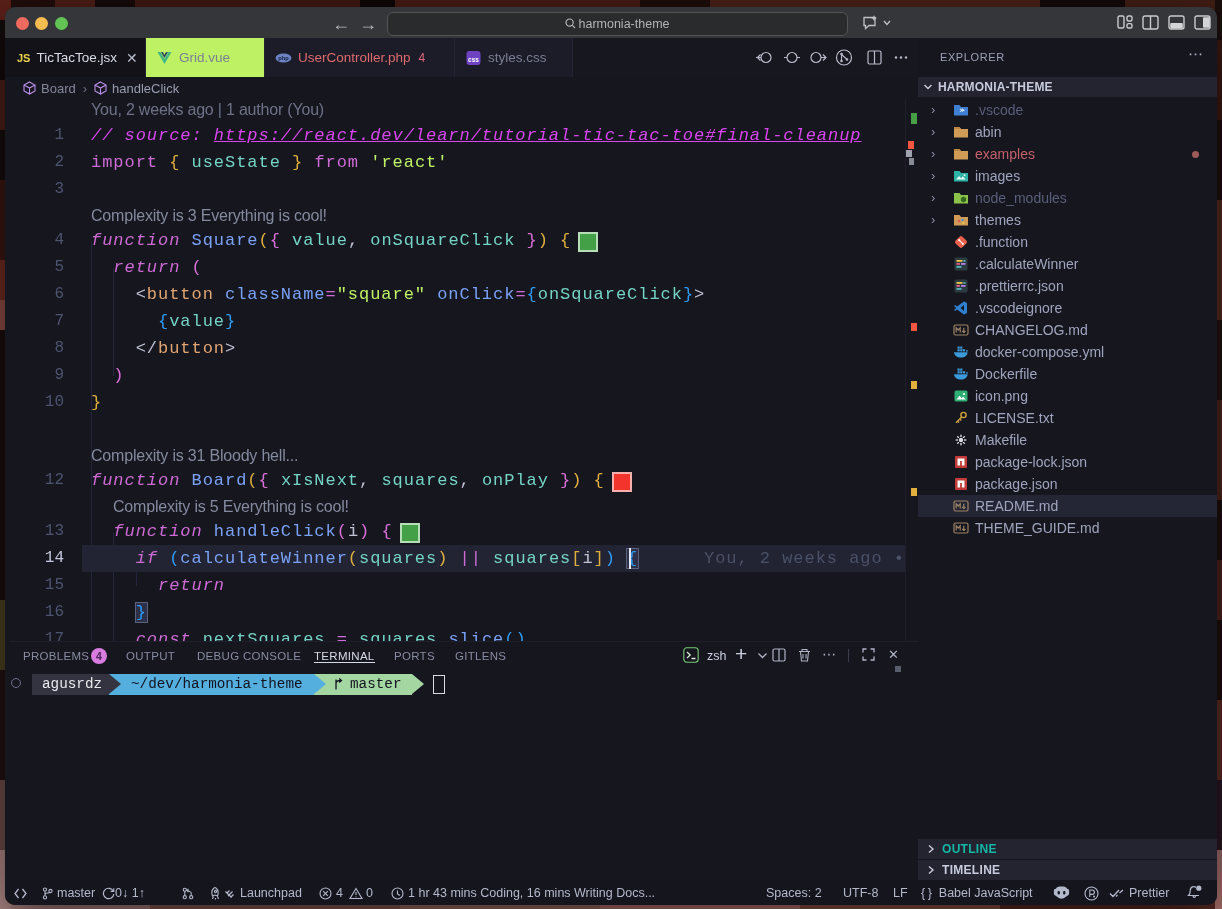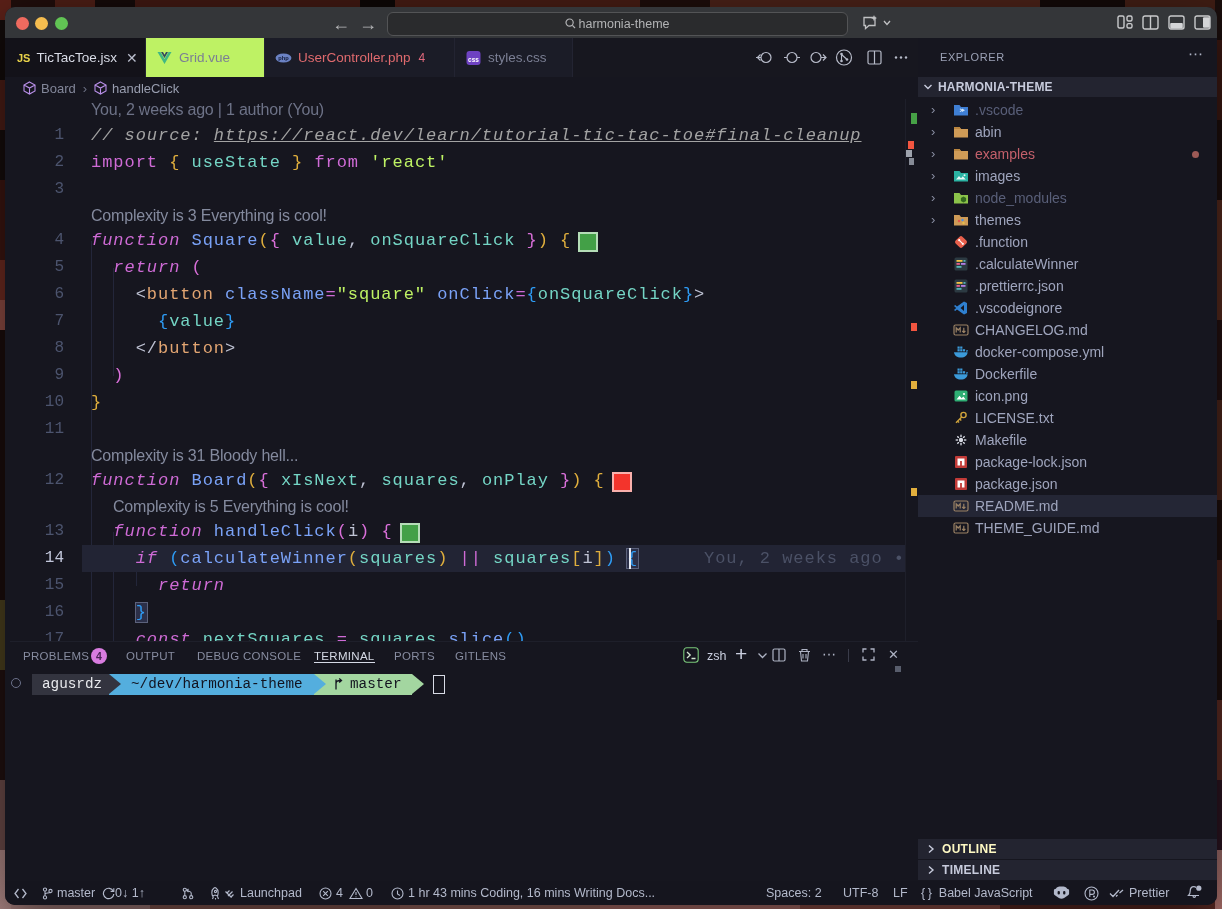--- a/index.html
+++ b/index.html
@@ -52,21 +52,21 @@
   .mK{color:#cf6bd6;font-style:italic;}
   .mKi{color:#cf6bd6;}
   .mB{color:#7aa2f7;}
   .mT{color:#74d5c5;}
   .mS{color:#bef264;}
   .mY{color:#dfae3d;}
   .mM{color:#d96fd9;}
   .mBl{color:#2e9cf5;}
   .mW{color:#bfc3d4;}
   .mO{color:#e2a572;}
-  .mC{color:#a3a3a3;font-style:italic;}
+  .mC{color:#d946ef;font-style:italic;}
   .sq{position:absolute;width:16px;height:16px;top:5px;border:2px solid rgba(255,255,255,.6);}
   .guide{position:absolute;top:0;bottom:0;width:1px;background:#23263a;}
   .sect{height:20px;background:#232430;display:flex;align-items:center;
     font-size:12px;font-weight:bold;color:#c7cbdc;letter-spacing:.2px;}
   .item{position:absolute;left:0;width:100%;height:22px;}
   .item .fic{position:absolute;left:35px;top:3px;width:16px;height:16px;}
   .item .lbl{position:absolute;left:57px;top:0;line-height:22px;font-size:14px;color:#9fa5bd;}
   .item .dim{color:#595f79;}
   .chev{position:absolute;left:13px;top:0;line-height:22px;color:#8a8fa3;font-size:13px;}
   
@@ -190,21 +190,20 @@
     <div class="row" style="top:103px;">
           <span class="ct lens">Complexity is 3 Everything is cool!</span>
         </div>
     <div class="row code" style="top:128px;"><span class="ln">4</span><span class="ct"><span class="mK">function</span> <span class="mB">Square</span><span class="mY">(</span><span class="mM">{</span> <span class="mT">value</span><span class="mW">,</span> <span class="mT">onSquareClick</span> <span class="mM">}</span><span class="mY">)</span> <span class="mY">{</span></span><span class="sq" style="left:568px;background:#43a047;border-color:#b5ddb7;"></span></div>
     <div class="row code" style="top:155px;"><span class="ln">5</span><span class="ct">  <span class="mK">return</span> <span class="mM">(</span></span></div>
     <div class="row code" style="top:182px;"><span class="ln">6</span><span class="ct">    <span class="mW">&lt;</span><span class="mO">button</span> <span class="mB">className</span><span class="mKi">=</span><span class="mS">"square"</span> <span class="mB">onClick</span><span class="mKi">=</span><span class="mBl">{</span><span class="mT">onSquareClick</span><span class="mBl">}</span><span class="mW">&gt;</span></span></div>
     <div class="row code" style="top:209px;"><span class="ln">7</span><span class="ct">      <span class="mBl">{</span><span class="mT">value</span><span class="mBl">}</span></span></div>
     <div class="row code" style="top:236px;"><span class="ln">8</span><span class="ct">    <span class="mW">&lt;/</span><span class="mO">button</span><span class="mW">&gt;</span></span></div>
     <div class="row code" style="top:263px;"><span class="ln">9</span><span class="ct">  <span class="mM">)</span></span></div>
     <div class="row code" style="top:290px;"><span class="ln">10</span><span class="ct"><span class="mY">}</span></span></div>
-    <div class="row code" style="top:317px;"><span class="ln">11</span></div>
     <div class="row" style="top:343px;">
           <span class="ct lens">Complexity is 31 Bloody hell...</span>
         </div>
     <div class="row code" style="top:368px;"><span class="ln">12</span><span class="ct"><span class="mK">function</span> <span class="mB">Board</span><span class="mY">(</span><span class="mM">{</span> <span class="mT">xIsNext</span><span class="mW">,</span> <span class="mT">squares</span><span class="mW">,</span> <span class="mT">onPlay</span> <span class="mM">}</span><span class="mY">)</span> <span class="mY">{</span></span><span class="sq" style="left:602px;background:#f3342c;border-color:#f9b0ac;"></span></div>
     <div class="row" style="top:394px;">
           <span class="ct lens" style="left:103px;">Complexity is 5 Everything is cool!</span>
         </div>
     <div class="row code" style="top:419px;"><span class="ln">13</span><span class="ct">  <span class="mK">function</span> <span class="mB">handleClick</span><span class="mM">(</span><span class="mW">i</span><span class="mM">)</span> <span class="mM">{</span></span><span class="sq" style="left:390px;background:#43a047;border-color:#b5ddb7;"></span></div>
     <div class="row code" style="top:446px;"><span class="ln" style="color:#c2c7db;">14</span><span class="ct">    <span class="mK">if</span> <span class="mBl">(</span><span class="mB">calculateWinner</span><span class="mY">(</span><span class="mT">squares</span><span class="mY">)</span> <span class="mKi">||</span> <span class="mT">squares</span><span class="mY">[</span><span class="mW">i</span><span class="mY">]</span><span class="mBl">)</span> <span class="mBl" style="box-shadow:0 0 0 1px #5c627c;background:#2c3049;">{</span></span><span style="position:absolute;left:618.5px;top:3px;width:2px;height:21px;background:#e6e9f2;"></span><span class="ct" style="left:694px;color:#4b5166;">You, 2 weeks ago •</span></div>
     <div class="row code" style="top:473px;"><span class="ln">15</span><span class="ct">      <span class="mK">return</span></span></div>
@@ -448,21 +447,21 @@
             <span class="lbl">README.md</span>
           </div>
       <div class="item" style="top:418px;">
             <svg class="fic" viewBox="0 0 16 16">
               <rect x="1" y="3" width="14" height="10" rx="1.5" fill="none" stroke="#9b8265" stroke-width="1.2"></rect>
               <path d="M3.2 10.5 V5.8 L5.2 8 L7.2 5.8 V10.5 M10.8 5.8 V10.5 M10.8 10.5 L9.2 8.8 M10.8 10.5 L12.4 8.8" stroke="#9b8265" stroke-width="1.2" fill="none"></path>
             </svg>
             <span class="lbl">THEME_GUIDE.md</span>
           </div>
     </div>
-    <div style="position:absolute;left:0;top:800px;width:100%;height:21px;background:#232430;border-top:1px solid #16161f;box-sizing:border-box;display:flex;align-items:center;font-size:12px;font-weight:bold;color:#fef9c3;letter-spacing:.3px;">
+    <div style="position:absolute;left:0;top:800px;width:100%;height:21px;background:#232430;border-top:1px solid #16161f;box-sizing:border-box;display:flex;align-items:center;font-size:12px;font-weight:bold;color:#14b8a6;letter-spacing:.3px;">
       <svg style="margin:0 7px 0 9px;" width="8" height="10" viewBox="0 0 8 10" fill="none" stroke="#c7cbdc" stroke-width="1.4">
             <path d="M2 1.5 L6 5 L2 8.5"></path>
           </svg>OUTLINE
     </div>
     <div style="position:absolute;left:0;top:821px;width:100%;height:21px;background:#232430;border-top:1px solid #16161f;box-sizing:border-box;display:flex;align-items:center;font-size:12px;font-weight:bold;color:#c7cbdc;letter-spacing:.3px;">
       <svg style="margin:0 7px 0 9px;" width="8" height="10" viewBox="0 0 8 10" fill="none" stroke="#c7cbdc" stroke-width="1.4">
             <path d="M2 1.5 L6 5 L2 8.5"></path>
           </svg>TIMELINE
     </div>
   </div>

